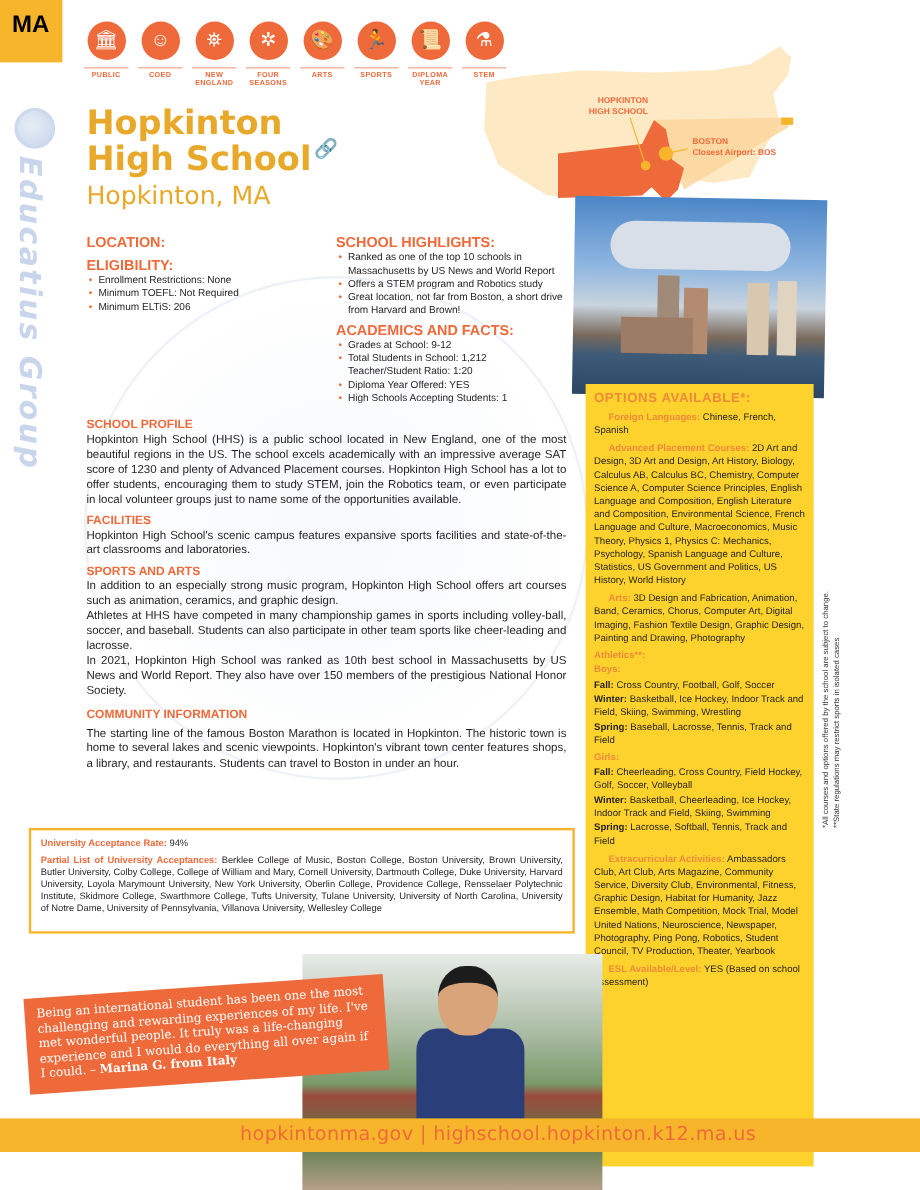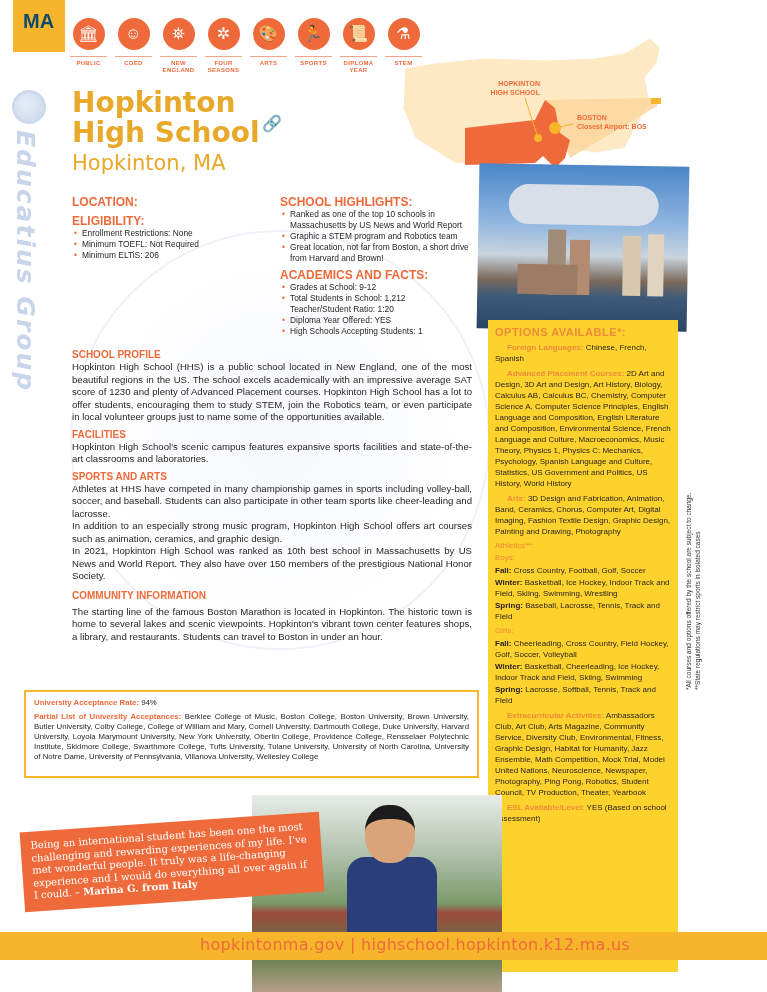--- a/index.html
+++ b/index.html
@@ -1,19 +1,19 @@
 <!DOCTYPE html>
 <html><head>
 <meta charset="utf-8">
 <style>
   * { box-sizing: border-box; margin: 0; padding: 0; }
   html, body { width: 767px; height: 992px; background: #ffffff; overflow: hidden; }
   body { position: relative; font-family: "Liberation Sans", sans-serif; color: #231f20; }
 
-  .state-tab { position: absolute; left: 13px; top: 0; width: 52px; height: 52px; background: #f7b52c; color: #0c4a6e; font-weight: bold; font-size: 20px; padding: 10px 0 0 10px; }
+  .state-tab { position: absolute; left: 0; top: 0; width: 52px; height: 52px; background: #f7b52c; color: #000000; font-weight: bold; font-size: 20px; padding: 10px 0 0 10px; }
 
   .icons { position: absolute; left: 70px; top: 18px; display: flex; gap: 8px; }
   .icon-item { width: 37px; display: flex; flex-direction: column; align-items: center; }
   .icon-circle { width: 32px; height: 32px; border-radius: 50%; background: #ef6a3b; color: #fff; display: flex; align-items: center; justify-content: center; font-size: 16px; line-height: 1; }
   .icon-line { width: 37px; height: 1px; background: #f3a58a; margin-top: 6px; }
   .icon-label { font-size: 6px; color: #ef6a3b; font-weight: bold; text-align: center; line-height: 7px; margin-top: 3px; letter-spacing: 0.3px; }
 
   .map { position: absolute; left: 395px; top: 28px; width: 290px; height: 140px; }
 
   .watermark-logo { position: absolute; left: 12px; top: 90px; width: 34px; height: 34px; border-radius: 50%; border: 3px solid #cdd9ec; background: radial-gradient(circle at 40% 40%, #e6edf7, #c9d6ea); }
@@ -46,21 +46,21 @@
 
   .acc-box { position: absolute; left: 24px; top: 690px; width: 455px; height: 88px; border: 2px solid #f7b52c; padding: 6px 8px; background: #fff; font-size: 7.8px; line-height: 10px; text-align: justify; }
   .acc-box .lbl { color: #ef6a3b; font-weight: bold; }
   .acc-box p + p { margin-top: 4px; }
 
   .options { position: absolute; left: 488px; top: 320px; width: 190px; height: 652px; background: #fdd22c; padding: 6px 7px; }
   .options .opt-h { color: #ef8a3b; font-weight: bold; font-size: 11px; letter-spacing: 0.5px; margin-bottom: 4px; }
   .options p { font-size: 8px; line-height: 11px; margin-bottom: 4px; }
   .options .lbl { color: #ef8a3b; font-weight: bold; margin-left: 12px; }
   .options b { font-weight: bold; }
-  .options .sub-lbl { color: #ef8a3b; font-weight: normal; font-size: 8px; margin-bottom: 3px; }
+  .options .sub-lbl { color: #ef8a3b; font-weight: bold; font-size: 8px; margin-bottom: 3px; }
 
   .disclaimer { position: absolute; left: 684px; top: 470px; writing-mode: vertical-rl; transform: rotate(180deg); font-size: 6.5px; line-height: 9px; color: #333; height: 220px; }
 
   .photo-student { position: absolute; left: 252px; top: 795px; width: 250px; height: 197px; background: linear-gradient(180deg, #e8ece8 0%, #a7b9a0 35%, #7a9a68 55%, #9b4a3c 60%, #5e7d4a 80%, #b6a08a 100%); overflow: hidden; }
   .photo-student .person { position: absolute; left: 95px; top: 10px; width: 90px; height: 190px; }
   .photo-student .head { position: absolute; left: 18px; top: 0; width: 50px; height: 58px; border-radius: 45%; background: #d9a47a; border-top: 14px solid #1c1c1c; }
   .photo-student .shirt { position: absolute; left: 0; top: 52px; width: 90px; height: 90px; background: #2a3f7a; border-radius: 18px 18px 4px 4px; }
 
   .quote { position: absolute; left: 22px; top: 822px; width: 300px; height: 80px; background: #ef6a3b; transform: rotate(-4deg); color: #fff; font-family: "DejaVu Serif", serif; font-size: 10px; line-height: 12.5px; padding: 8px 10px; }
   .quote b { font-weight: bold; }
@@ -150,21 +150,21 @@
     <li>Enrollment Restrictions: None</li>
     <li>Minimum TOEFL: Not Required</li>
     <li>Minimum ELTiS: 206</li>
   </ul>
 </div>
 
 <div class="col-mid">
   <div class="sec-h">SCHOOL HIGHLIGHTS:</div>
   <ul class="b">
     <li>Ranked as one of the top 10 schools in Massachusetts by US News and World Report</li>
-    <li>Graphic a STEM program and Robotics team</li>
+    <li>Offers a STEM program and Robotics study</li>
     <li>Great location, not far from Boston, a short drive from Harvard and Brown!</li>
   </ul>
   <div class="sec-h" style="margin-top:4px">ACADEMICS AND FACTS:</div>
   <ul class="b">
     <li>Grades at School: 9-12</li>
     <li>
       <span>Total Students in School: 1,212</span>
       <span class="cont">Teacher/Student Ratio: 1:20</span>
     </li>
     <li>Diploma Year Offered: YES</li>
@@ -180,22 +180,22 @@
   <div class="bldg" style="left:170px;width:16px;height:62px;background:#e0d4c0"></div>
   <div class="bldg" style="left:40px;width:60px;height:30px;background:#9c7c64"></div>
 </div>
 
 <div class="main-text">
   <div class="sec-h small" style="margin-top:0">SCHOOL PROFILE</div>
   <p>Hopkinton High School (HHS) is a public school located in New England, one of the most beautiful regions in the US. The school excels academically with an impressive average SAT score of 1230 and plenty of Advanced Placement courses. Hopkinton High School has a lot to offer students, encouraging them to study STEM, join the Robotics team, or even participate in local volunteer groups just to name some of the opportunities available.</p>
   <div class="sec-h small">FACILITIES</div>
   <p>Hopkinton High School's scenic campus features expansive sports facilities and state-of-the-art classrooms and laboratories.</p>
   <div class="sec-h small">SPORTS AND ARTS</div>
+  <p>In addition to an especially strong music program, Hopkinton High School offers art courses such as animation, ceramics, and graphic design.</p>
   <p>Athletes at HHS have competed in many championship games in sports including volley-ball, soccer, and baseball. Students can also participate in other team sports like cheer-leading and lacrosse.</p>
-  <p>In addition to an especially strong music program, Hopkinton High School offers art courses such as animation, ceramics, and graphic design.</p>
   <p>In 2021, Hopkinton High School was ranked as 10th best school in Massachusetts by US News and World Report. They also have over 150 members of the prestigious National Honor Society.</p>
   <div class="sec-h small" style="margin-top:6px;margin-bottom:4px">COMMUNITY INFORMATION</div>
   <p>The starting line of the famous Boston Marathon is located in Hopkinton. The historic town is home to several lakes and scenic viewpoints. Hopkinton's vibrant town center features shops, a library, and restaurants. Students can travel to Boston in under an hour.</p>
 </div>
 
 <div class="acc-box">
   <p><span class="lbl">University Acceptance Rate:</span> <span>94%</span></p>
   <p><span class="lbl">Partial List of University Acceptances:</span> <span>Berklee College of Music, Boston College, Boston University, Brown University, Butler University, Colby College, College of William and Mary, Cornell University, Dartmouth College, Duke University, Harvard University, Loyola Marymount University, New York University, Oberlin College, Providence College, Rensselaer Polytechnic Institute, Skidmore College, Swarthmore College, Tufts University, Tulane University, University of North Carolina, University of Notre Dame, University of Pennsylvania, Villanova University, Wellesley College</span></p>
 </div>
 

